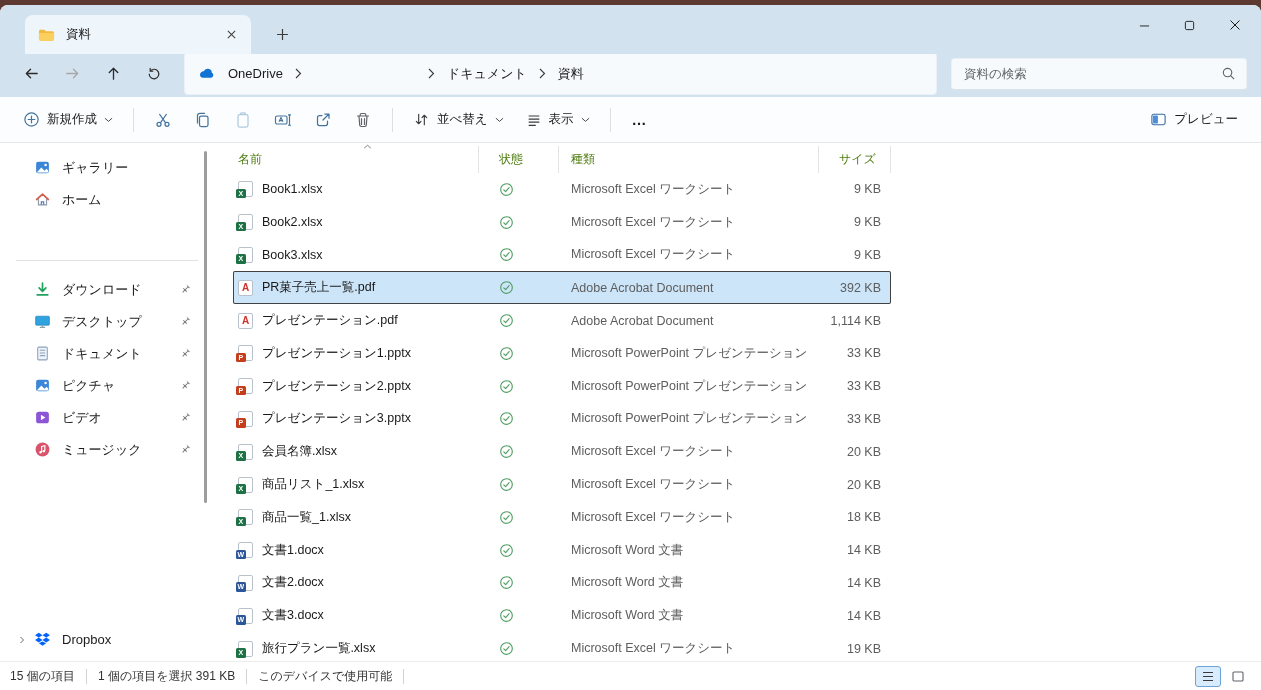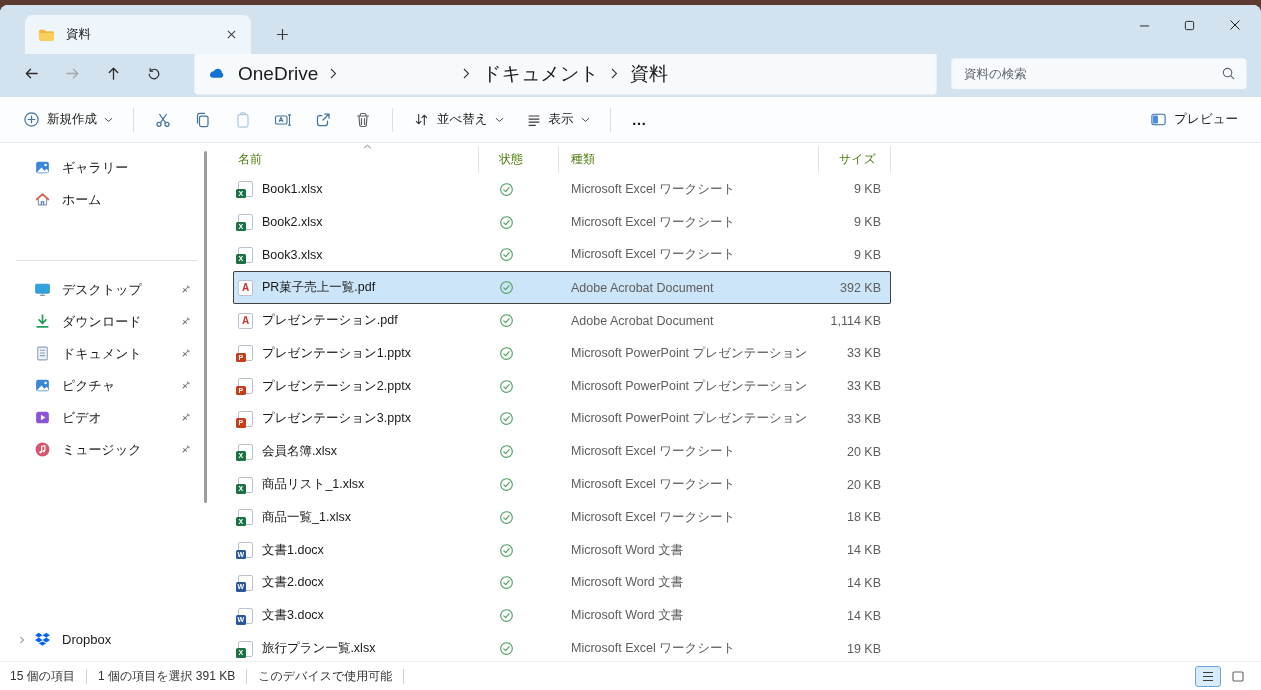--- a/index.html
+++ b/index.html
@@ -17,21 +17,21 @@
   .tab-label { flex:1; font-size:12.5px; margin-left:11px; color:#1b1b1b; }
   .tab-close { width:24px; height:24px; border-radius:4px; display:flex; align-items:center; justify-content:center; }
   .newtab { width:34px; height:34px; margin:0 0 3px 14px; display:flex; align-items:center; justify-content:center; border-radius:4px; }
   .wincontrols { position:absolute; right:4px; top:4px; display:flex; }
   .winbtn { width:45px; height:32px; display:flex; align-items:center; justify-content:center; }
 
   
   .navbar { height:43px; background:#d3e2ef; display:flex; align-items:center; padding:0 14px 4px 14px; flex:0 0 auto; }
   .navbtn { width:34px; height:32px; display:flex; align-items:center; justify-content:center; border-radius:4px; margin-right:7px; }
   .addressbar { flex:1; height:43px; background:#f6fafd; border:1px solid #eaf0f5; border-radius:4px;
-                display:flex; align-items:center; padding:0 12px; margin-left:16px; font-size:19px; }
+                display:flex; align-items:center; padding:0 12px; margin-left:6px; font-size:13px; }
   .crumb { padding:0 4px; white-space:nowrap; }
   .crumb-spacer { min-width:110px; }
   .crumb-chev { margin:0 8px; display:flex; align-items:center; }
   .searchbox { width:296px; height:32px; background:#f6fafd; border:1px solid #eaf0f5; border-bottom:1px solid #dbe3ea;
                border-radius:4px; margin-left:14px; display:flex; align-items:center; padding:0 10px 0 12px; }
   .searchbox input { flex:1; border:none; outline:none; background:transparent; font-size:12.5px;
                      font-family:inherit; color:#8b5cf6; }
   .searchbox input::placeholder { color:#5f6368; }
 
   
@@ -302,41 +302,41 @@
             </span>
             <span class="sb-label">ホーム</span>
           </div>
         </div>
       <div class="sb-gap"></div>
       <div class="sb-divider"></div>
       <div class="sb-gap2"></div>
       <div id="sb-pin">
           <div class="sb-item">
             <span class="sb-ico">
-              <svg viewBox="0 0 16 16">
-                <rect x="1.5" y="3" width="13" height="8.5" rx="1" fill="#2ea3e0" stroke="#1b7fb4" stroke-width=".6"></rect>
-                <path d="M5.5 13.6h5M8 11.5v2" stroke="#8aa0ad" stroke-width="1.2" fill="none"></path>
-              </svg>
-            </span>
-            <span class="sb-label">デスクトップ</span>
+              <svg viewBox="0 0 16 16" fill="none" stroke="#1fa15d" stroke-width="1.6" stroke-linecap="round" stroke-linejoin="round">
+                <path d="M8 2v7.5M4.8 6.5 8 9.7l3.2-3.2M3 13h10"></path>
+              </svg>
+            </span>
+            <span class="sb-label">ダウンロード</span>
             <span class="sb-pin">
               <svg viewBox="0 0 16 16" fill="none" stroke="#5f6368" stroke-width="1.2">
                 <g transform="rotate(45 8 8)">
                   <path d="M5.8 3.2h4.4M8 3.2v5.6M5 8.8h6M8 8.8V13"></path>
                 </g>
               </svg>
             </span>
           </div>
           <div class="sb-item">
             <span class="sb-ico">
-              <svg viewBox="0 0 16 16" fill="none" stroke="#1fa15d" stroke-width="1.6" stroke-linecap="round" stroke-linejoin="round">
-                <path d="M8 2v7.5M4.8 6.5 8 9.7l3.2-3.2M3 13h10"></path>
-              </svg>
-            </span>
-            <span class="sb-label">ダウンロード</span>
+              <svg viewBox="0 0 16 16">
+                <rect x="1.5" y="3" width="13" height="8.5" rx="1" fill="#2ea3e0" stroke="#1b7fb4" stroke-width=".6"></rect>
+                <path d="M5.5 13.6h5M8 11.5v2" stroke="#8aa0ad" stroke-width="1.2" fill="none"></path>
+              </svg>
+            </span>
+            <span class="sb-label">デスクトップ</span>
             <span class="sb-pin">
               <svg viewBox="0 0 16 16" fill="none" stroke="#5f6368" stroke-width="1.2">
                 <g transform="rotate(45 8 8)">
                   <path d="M5.8 3.2h4.4M8 3.2v5.6M5 8.8h6M8 8.8V13"></path>
                 </g>
               </svg>
             </span>
           </div>
           <div class="sb-item">
             <span class="sb-ico">

